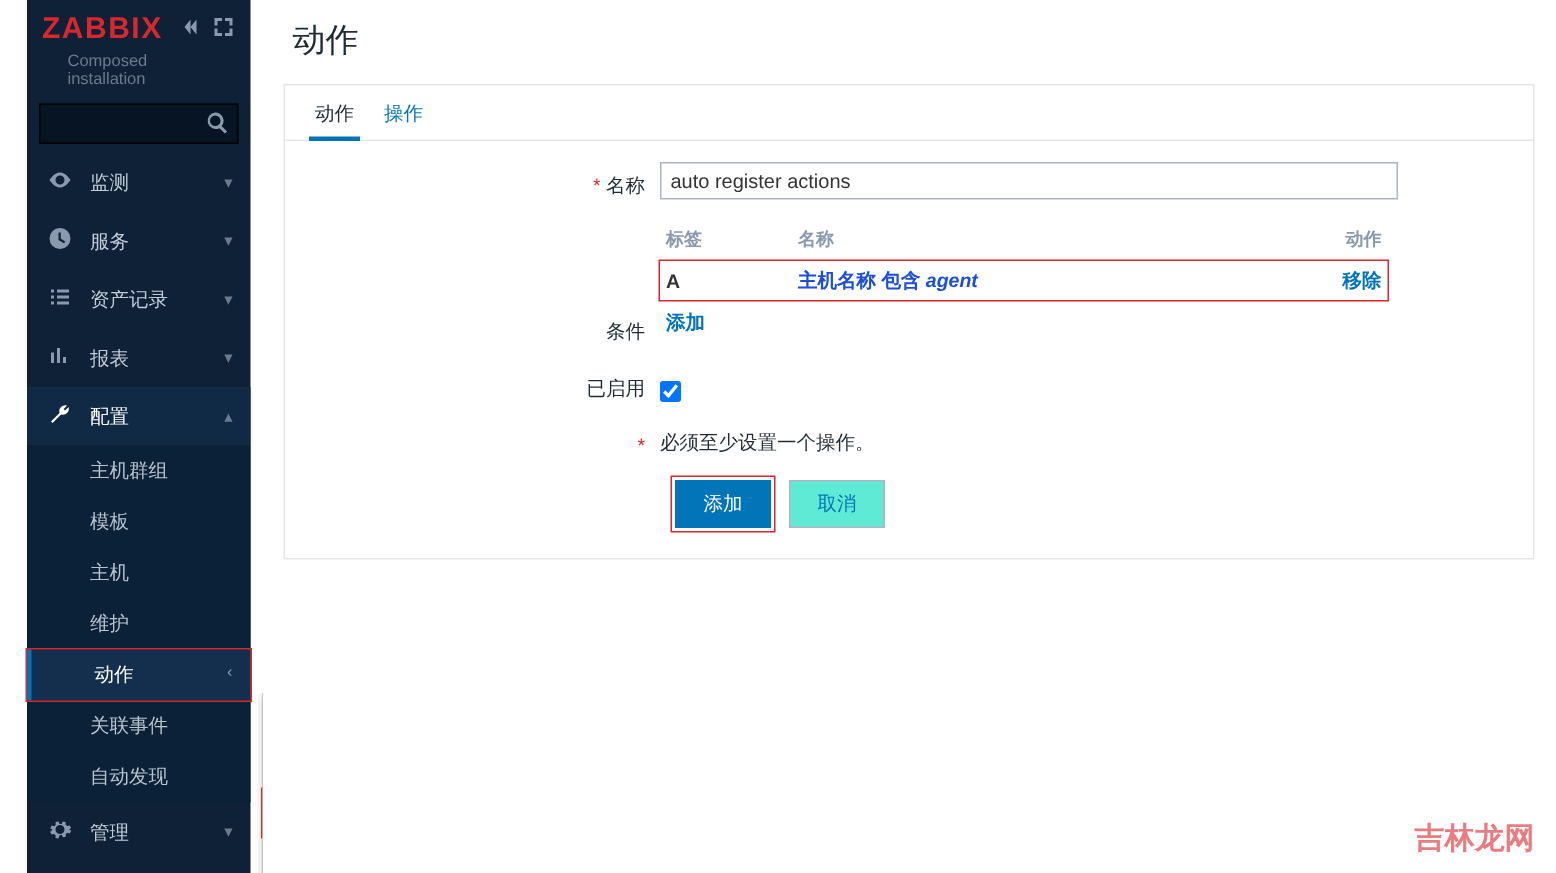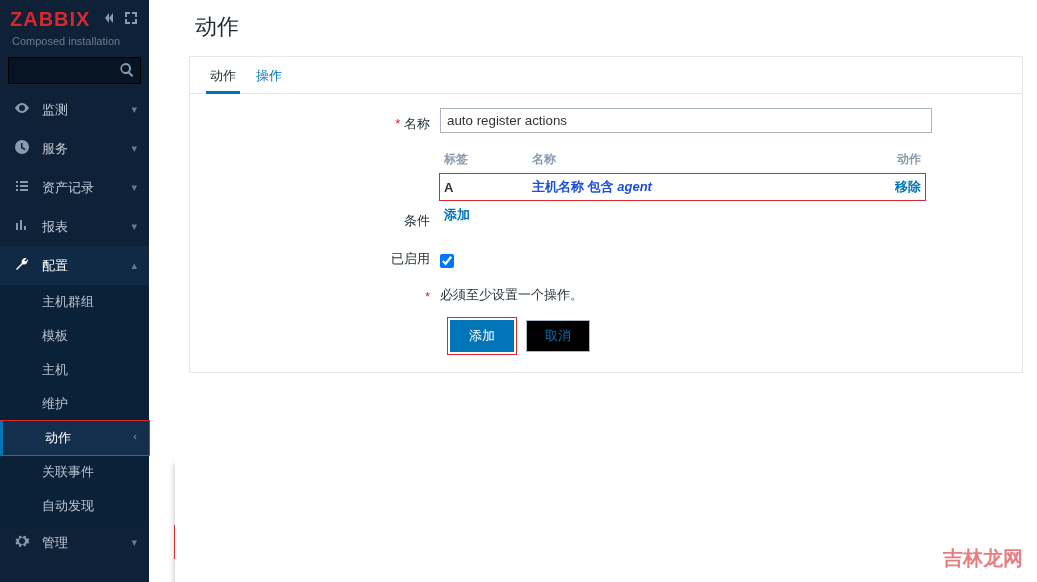--- a/index.html
+++ b/index.html
@@ -1,21 +1,21 @@
 <!DOCTYPE html>
 <html><head>
 <meta charset="utf-8">
 <style>
 * { box-sizing: border-box; margin: 0; padding: 0; }
 body { font-family: Arial, "Microsoft YaHei", sans-serif; font-size: 13px; background: #fff; width: 1037px; height: 582px; overflow: hidden; position: relative; }
-.sidebar { position: absolute; left: 0; top: 0; width: 149px; height: 582px; background: #0e2136; color: #b8c3ce; }
+.sidebar { position: absolute; left: 18px; top: 0; width: 149px; height: 582px; background: #0e2136; color: #b8c3ce; }
 .logo-row { display: flex; align-items: center; padding: 8px 10px 4px; }
 .logo { color: #d9272e; font-weight: 900; font-size: 20px; letter-spacing: 1px; }
 .collapse-controls { margin-left: auto; color: #8a9aae; display: flex; gap: 6px; }
-.subtitle { color: #6c7a8c; font-size: 11px; padding: 0 12px 10px; }
+.subtitle { color: #6c7a8c; font-size: 11px; padding: 0 27px 10px; }
 .search-box { margin: 0 8px 6px; position: relative; }
 .search-box input { width: 100%; background: #061424; border: 1px solid #000; padding: 5px 26px 5px 8px; color: #ccc; }
 .search-box .sicon { position: absolute; right: 6px; top: 5px; color: #8a9aae; }
 .nav-item { display: flex; align-items: center; padding: 10px 12px; color: #c2cbd6; cursor: pointer; }
 .nav-item.active { background: #102a46; color: #fff; }
 .nav-item .nicon { width: 20px; text-align: center; margin-right: 10px; color: #8a9aae; }
 .nav-item.active .nicon { color: #fff; }
 .nav-item .chev { margin-left: auto; color: #6c7a8c; font-size: 11px; }
 .sub-list { background: #0b2138; }
 .sub-item { padding: 8px 12px 8px 42px; color: #b8c3ce; cursor: pointer; position: relative; }
@@ -46,21 +46,21 @@
 .cond-row { display: flex; padding: 4px; align-items: center; }
 .cond-row.boxed { outline: 1px solid #d9272e; }
 .cr-tag { width: 88px; color: #333; }
 .cr-name { flex: 1; color: #1d4ed8; }
 .cr-name em { font-style: italic; }
 .link { color: #0275b8; cursor: pointer; }
 .add-link { padding: 6px 4px; }
 .chk { width: 14px; height: 14px; vertical-align: middle; }
 .msg { color: #1f2c33; padding-top: 2px; }
 .btns { display: flex; gap: 12px; padding-left: 250px; }
-.btn { padding: 6px 18px; font-size: 13px; cursor: pointer; border: 1px solid #aab5bf; background: #000000; color: #0275b8; }
+.btn { padding: 6px 18px; font-size: 13px; cursor: pointer; border: 1px solid #aab5bf; background: #5eead4; color: #0275b8; }
 .btn.primary { background: #0275b8; color: #fff; border-color: #0275b8; }
 .btn.primary.boxed { box-shadow: 0 0 0 2px #fff, 0 0 0 3px #d9272e; }
 .watermark { position: absolute; right: 14px; bottom: 10px; color: #d9272e; font-size: 20px; font-weight: 700; opacity: .6; }
 svg { width: 16px; height: 16px; fill: currentColor; }
 </style>
 </head>
 <body>
 
 <div class="sidebar">
   <div class="logo-row">

